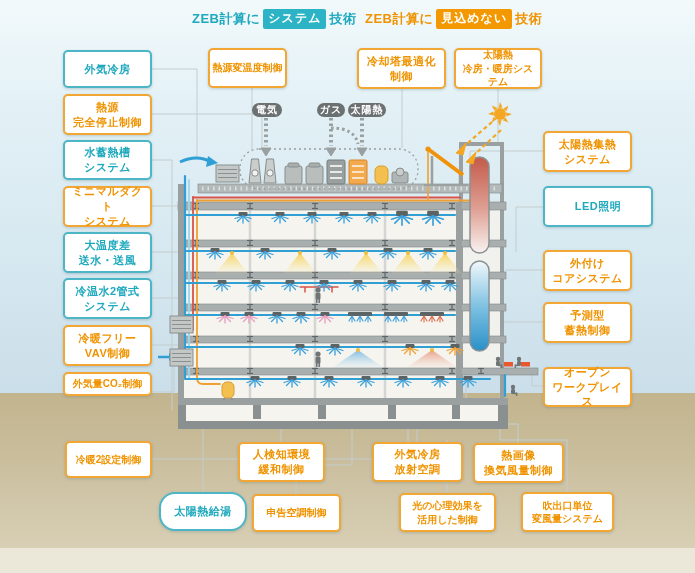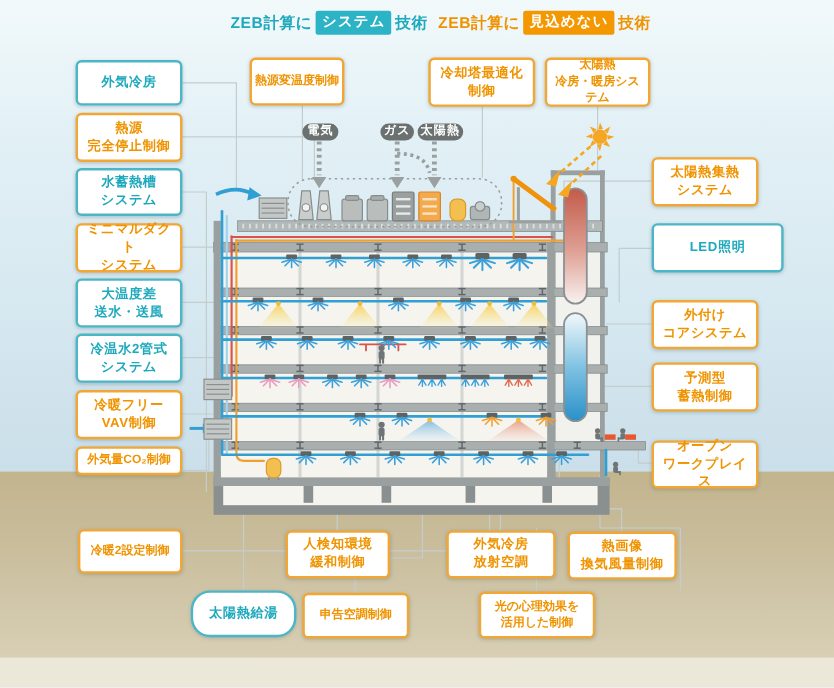--- a/index.html
+++ b/index.html
@@ -428,13 +428,15 @@
   <div class="label teal" style="left:159px;top:492px;width:88px;height:39px;border-radius:16px;">太陽熱給湯</div>
   <div class="label orange" style="left:238px;top:442px;width:87px;height:40px;">人検知環境
 緩和制御</div>
   <div class="label orange fs10" style="left:252px;top:494px;width:89px;height:38px;">申告空調制御</div>
   <div class="label orange" style="left:372px;top:442px;width:91px;height:40px;">外気冷房
 放射空調</div>
   <div class="label orange fs10" style="left:399px;top:493px;width:97px;height:39px;">光の心理効果を
 活用した制御</div>
   <div class="label orange" style="left:473px;top:443px;width:91px;height:40px;">熱画像
 換気風量制御</div>
+  <div class="label orange fs10" style="left:521px;top:492px;width:93px;height:40px;">吹出口単位
+変風量システム</div>
 </div>
 
 </body></html>

